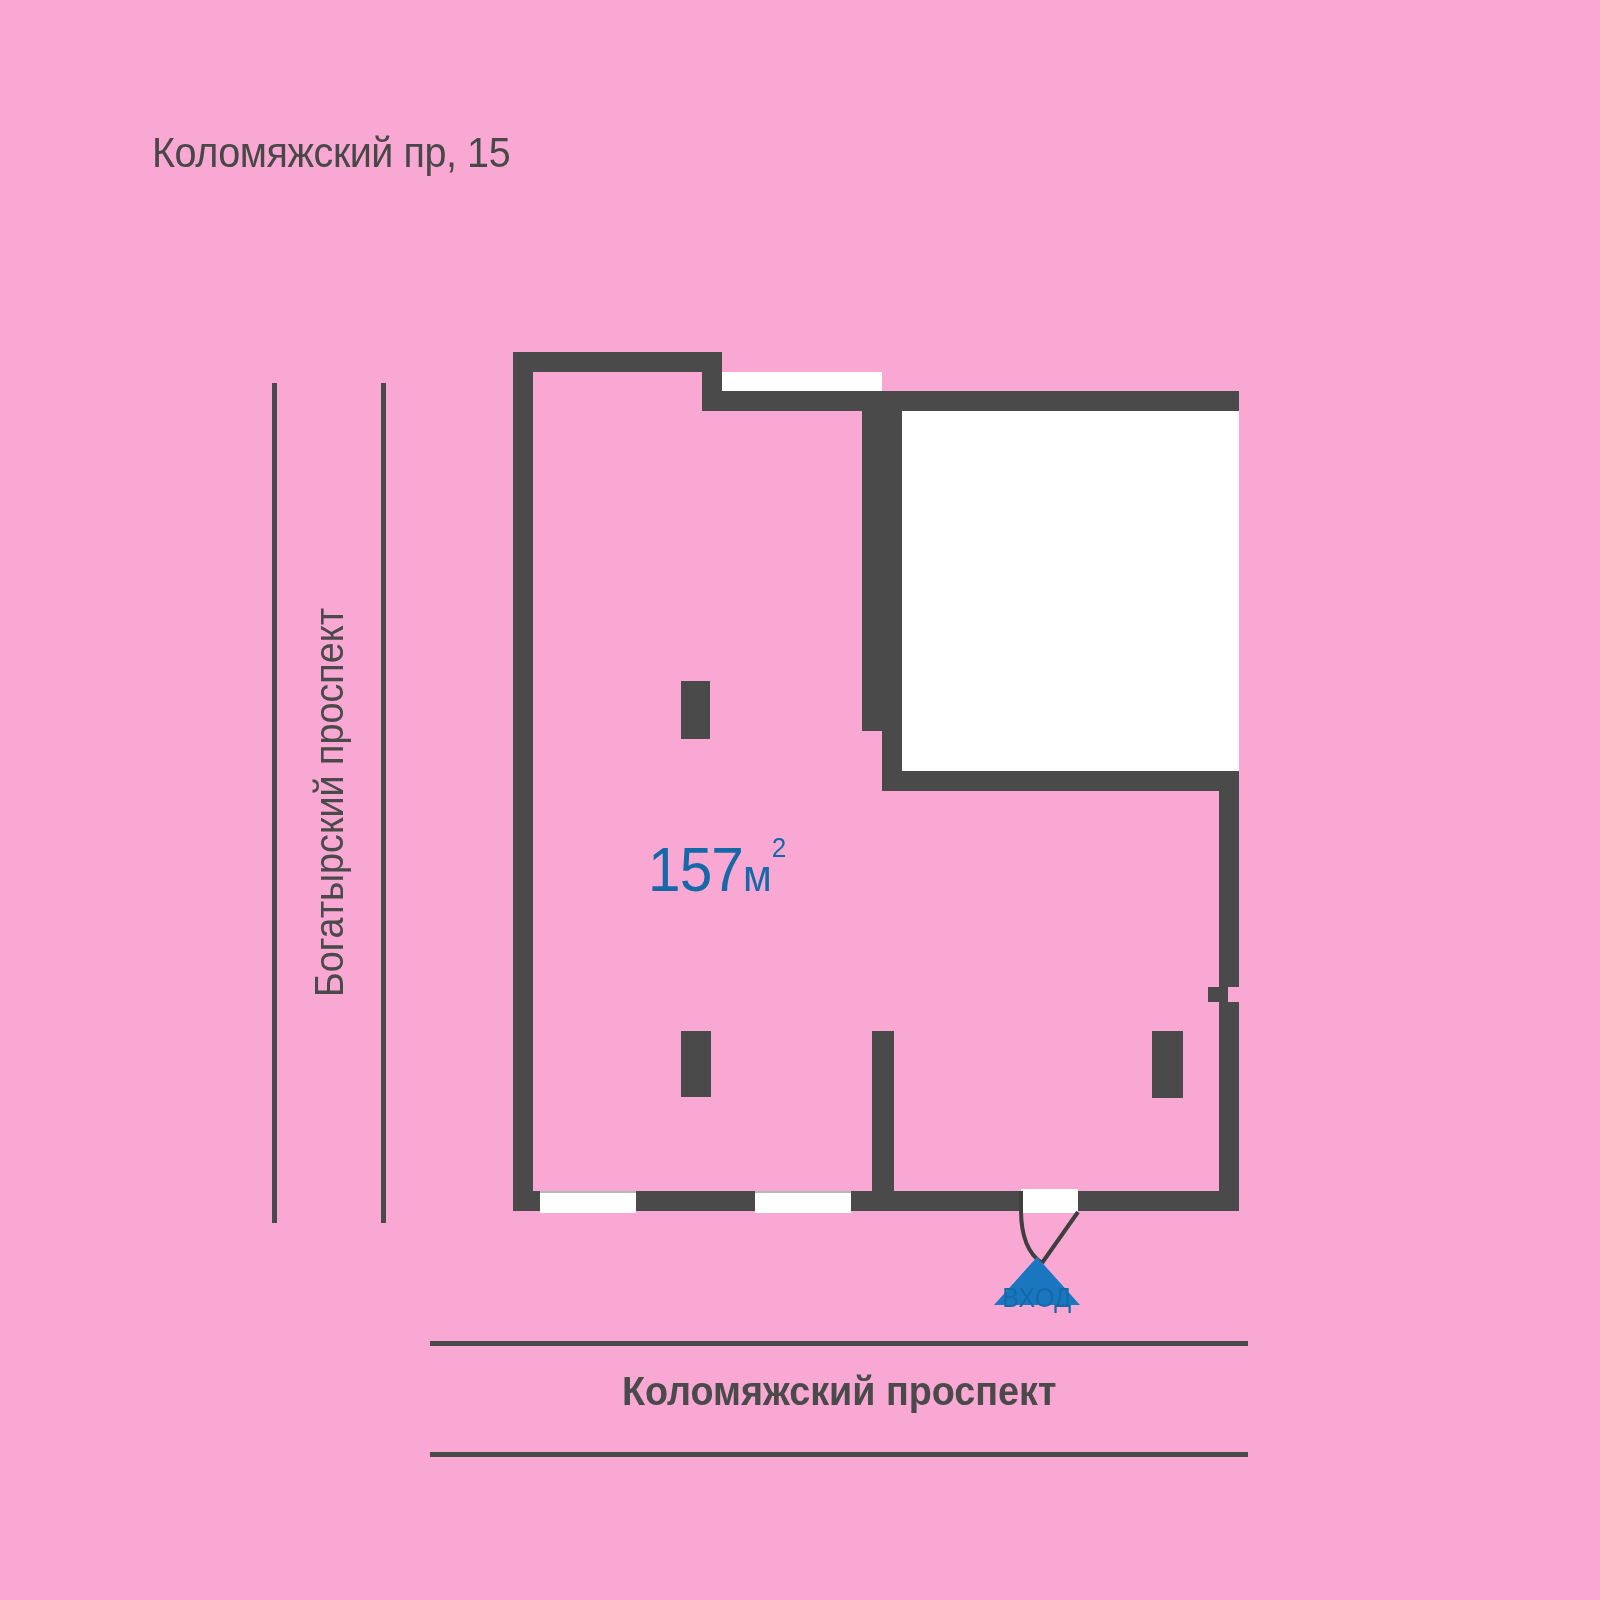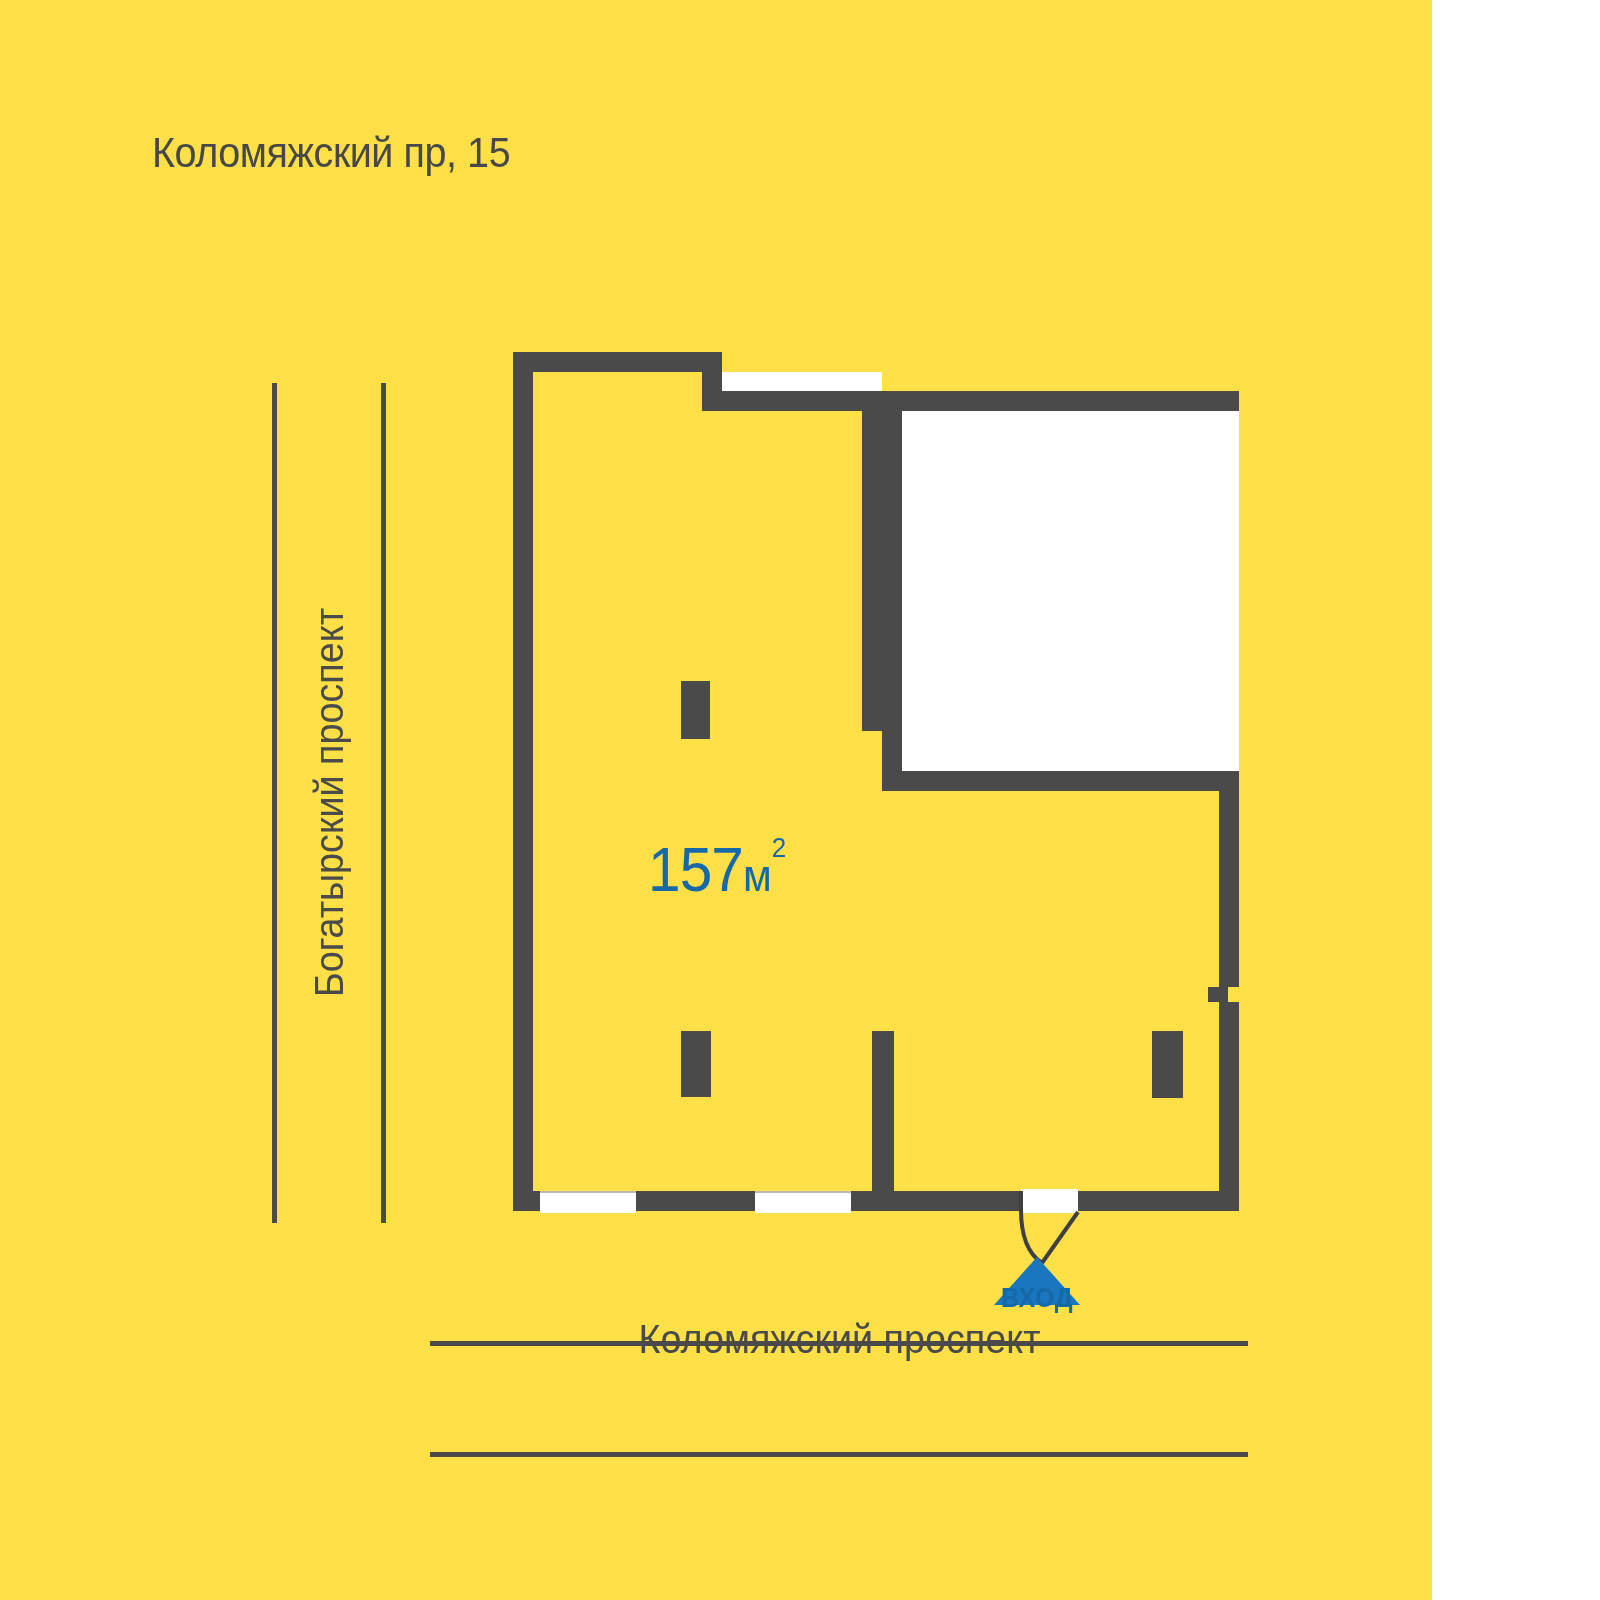--- a/index.html
+++ b/index.html
@@ -5,23 +5,23 @@
   html, body {
     margin: 0;
     padding: 0;
     background: #ffffff;
   }
   body {
     font-family: "Liberation Sans", sans-serif;
   }
   #page {
     position: relative;
-    width: 1432px;
+    width: 1600px;
     height: 1600px;
-    background: #fde047;
+    background: #f9a8d4;
     overflow: hidden;
   }
 
   
   #header-title {
     position: absolute;
     left: 152px;
     top: 128px;
     font-size: 43px;
     font-weight: 400;
@@ -109,26 +109,27 @@
     position: absolute;
     left: 430px;
     top: 1452px;
     width: 818px;
     height: 5px;
     background: #4a4a4a;
   }
   #street-bottom-label {
     position: absolute;
     left: 430px;
-    top: 1286px;
+    top: 1338px;
     width: 818px;
     height: 106px;
     display: flex;
     align-items: center;
     justify-content: center;
+    font-weight: bold;
   }
   #street-bottom-label span {
     font-size: 41px;
     color: #4a4a4a;
     white-space: nowrap;
     transform: scaleX(0.92);
   }
 
   
   #floorplan {
@@ -161,21 +162,20 @@
     left: 1px;
   }
 
   
   #entrance-marker {
     position: absolute;
     left: 994px;
     top: 1257px;
     width: 110px;
     height: 72px;
-    font-weight: bold;
   }
   #entrance-triangle {
     position: absolute;
     left: 0;
     top: 0;
     width: 0;
     height: 0;
     border-left: 43px solid transparent;
     border-right: 43px solid transparent;
     border-bottom: 48px solid #1a76bf;

